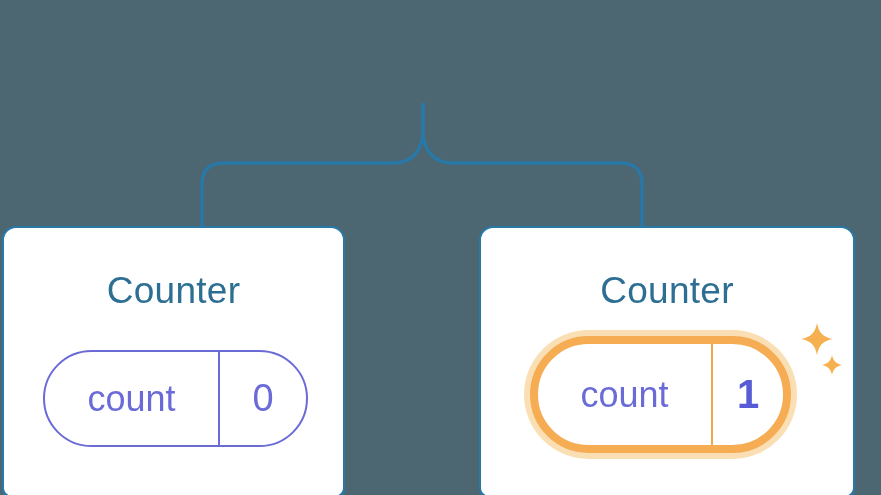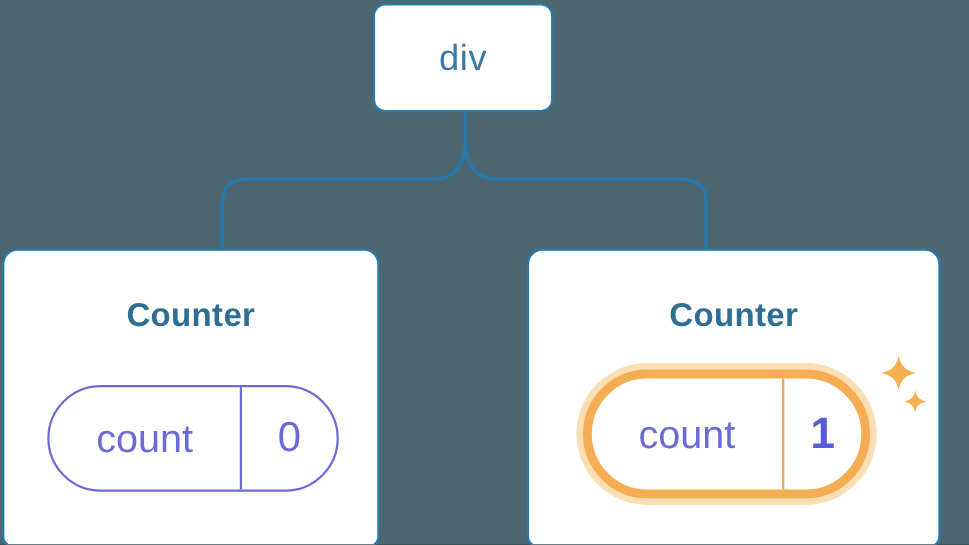--- a/index.html
+++ b/index.html
@@ -58,22 +58,22 @@
     border-radius: 14px;
     box-sizing: border-box;
     z-index: 2;
   }
   .counter-card.left  { left: 2px;   width: 343px; }
   .counter-card.right { left: 479px; width: 376px; }
 
   .card-title {
     margin-top: 44px;
     text-align: center;
-    font-size: 30px;
-    font-weight: 700;
+    font-size: 37px;
+    font-weight: 400;
     color: #2D6E93;
     line-height: 1;
     letter-spacing: 0.3px;
   }
 
   
   .state-pill {
     position: absolute;
     left: 39px;
     top: 122px;
@@ -157,23 +157,20 @@
 </head>
 <body>
 
 <div class="canvas">
 
   <svg class="connector-svg" width="881" height="495" viewBox="0 0 881 495">
     <path d="M423,103 V130 C423,149 413,163 394,163 H224 C209,163 202,170 202,185 V227" fill="none" stroke="#2878A8" stroke-width="3.4"></path>
     <path d="M423,103 V130 C423,149 433,163 452,163 H620 C635,163 642,170 642,185 V227" fill="none" stroke="#2878A8" stroke-width="3.4"></path>
   </svg>
 
-  <div class="root-node">
-    <span class="label">div</span>
-  </div>
 
   <div class="counter-card left">
     <div class="card-title">Counter</div>
     <div class="state-pill">
       <div class="pill-key">count</div>
       <div class="pill-value">0</div>
     </div>
   </div>
 
   <div class="counter-card right">

